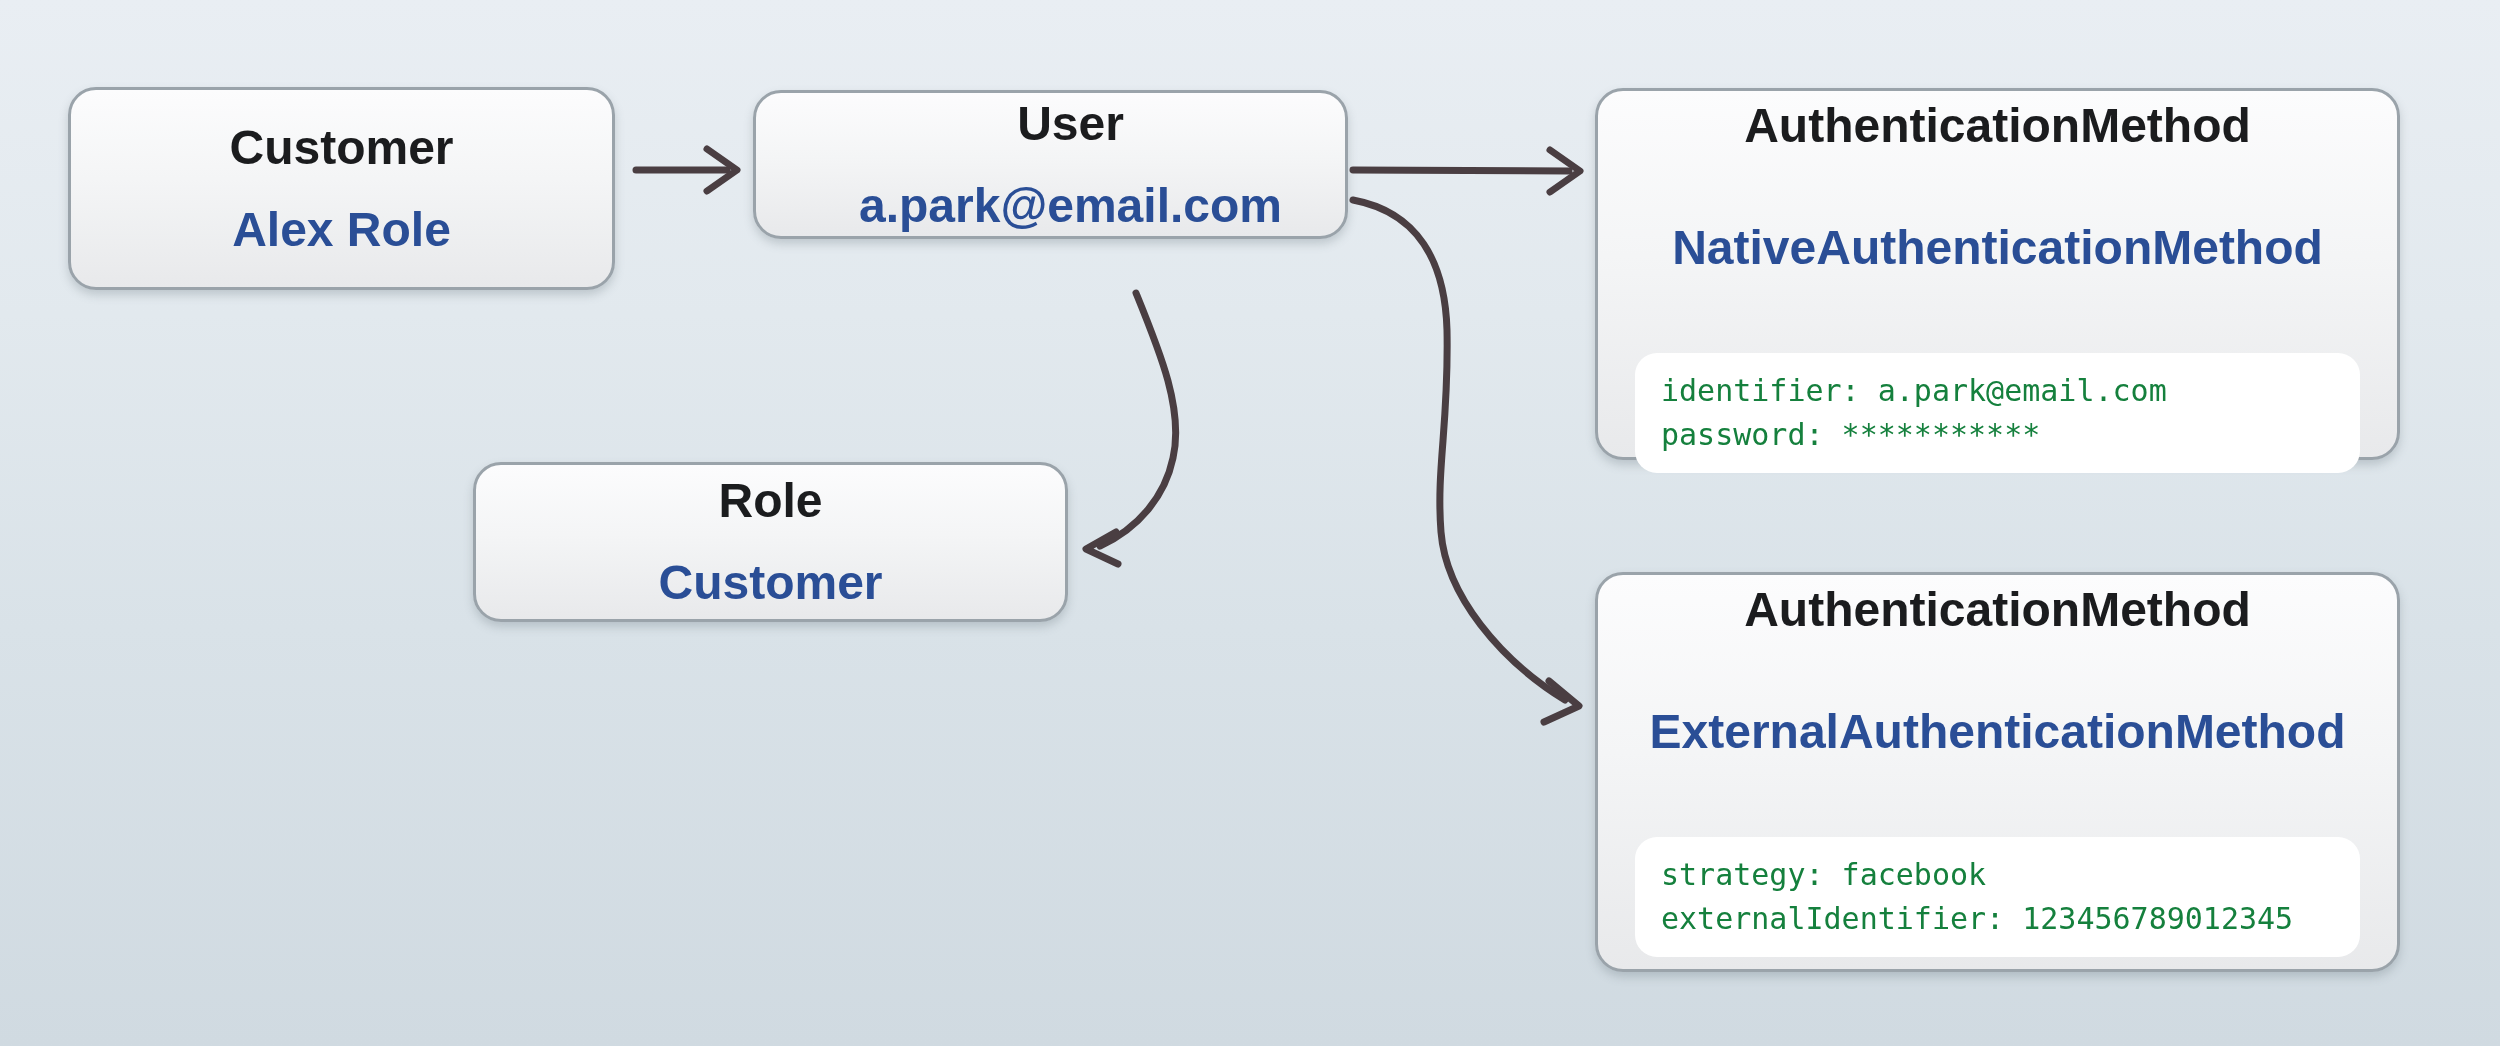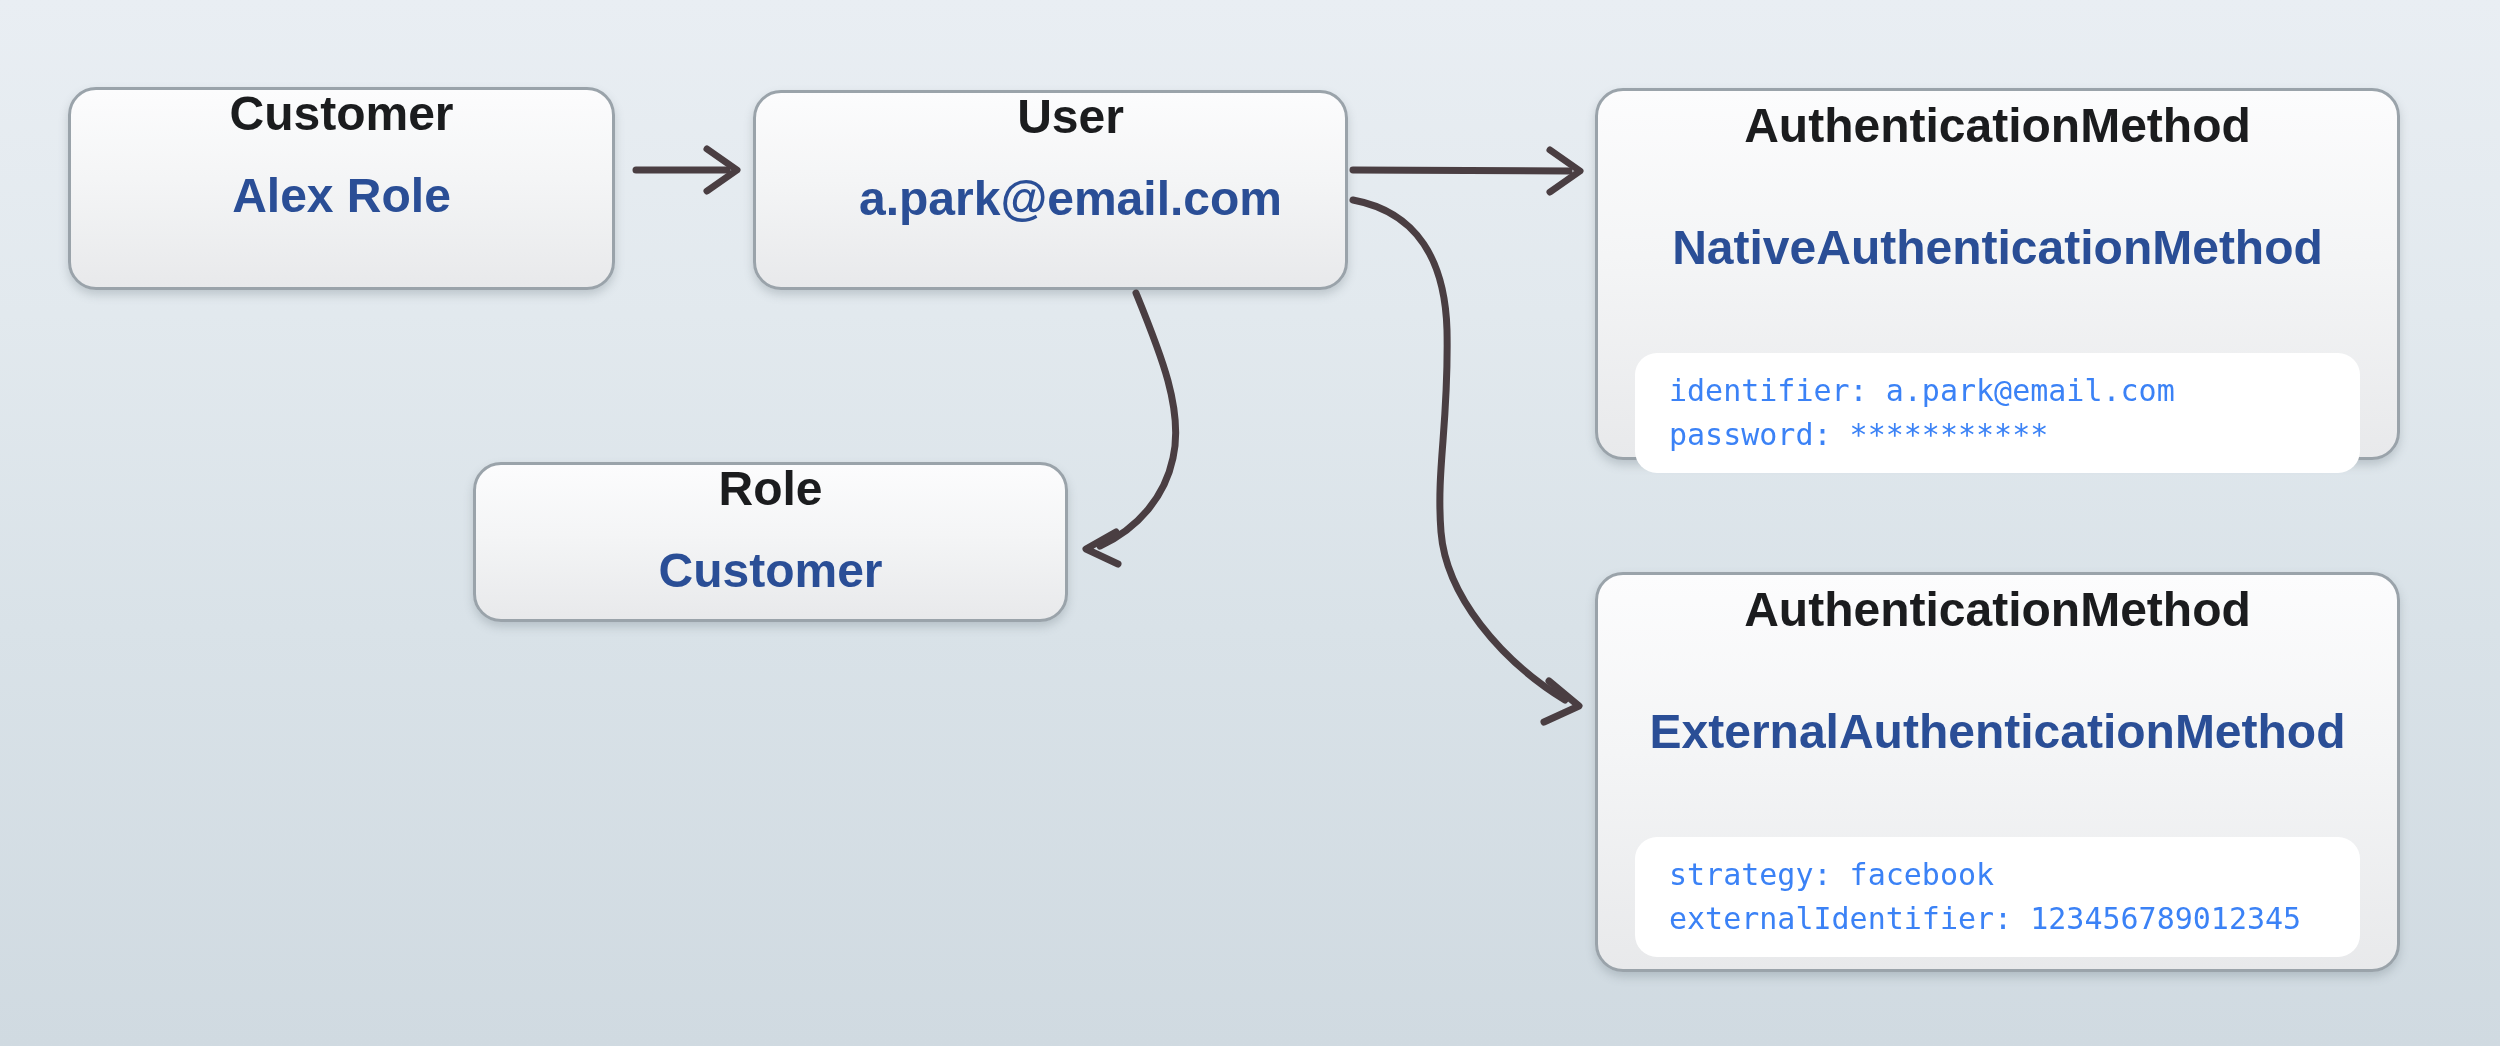--- a/index.html
+++ b/index.html
@@ -39,21 +39,21 @@
     box-sizing: border-box;
     background: linear-gradient(180deg, #fcfcfd 0%, #f4f5f6 45%, #e8e9eb 100%);
     border: 3px solid #9aa3aa;
     border-radius: 28px;
     box-shadow: 0 5px 10px rgba(96, 110, 120, 0.28);
     display: flex;
     flex-direction: column;
     align-items: center;
   }
   .node.simple {
-    justify-content: flex-start;
+    justify-content: center;
     gap: 34px;
   }
   .node.detailed {
     padding-top: 11px;
     gap: 37px;
   }
   .node-title {
     font-size: 48px;
     font-weight: bold;
     line-height: 48px;
@@ -76,26 +76,25 @@
     width: 725px;
     box-sizing: border-box;
     background: #ffffff;
     border-radius: 22px;
     padding: 16px 26px;
   }
   .attr-line {
     font-family: "DejaVu Sans Mono", monospace;
     font-size: 30px;
     line-height: 44px;
-    color: #3b82f6;
+    color: #15803d;
     white-space: pre;
-    margin-left: 8px;
   }
   #node-customer      { left: 68px;   top: 87px;  width: 547px; height: 203px; }
-  #node-user          { left: 753px;  top: 90px;  width: 595px; height: 200px; padding-left: 40px; }
+  #node-user          { left: 753px;  top: 90px;  width: 595px; height: 149px; padding-left: 40px; }
   #node-role          { left: 473px;  top: 462px; width: 595px; height: 160px; }
   #node-native-auth   { left: 1595px; top: 88px;  width: 805px; height: 372px; }
   #node-external-auth { left: 1595px; top: 572px; width: 805px; height: 400px; }
 </style>
 </head>
 <body>
 
 <div class="canvas">
 
   <svg class="edges-layer" viewBox="0 0 2500 1046" xmlns="http://www.w3.org/2000/svg">

